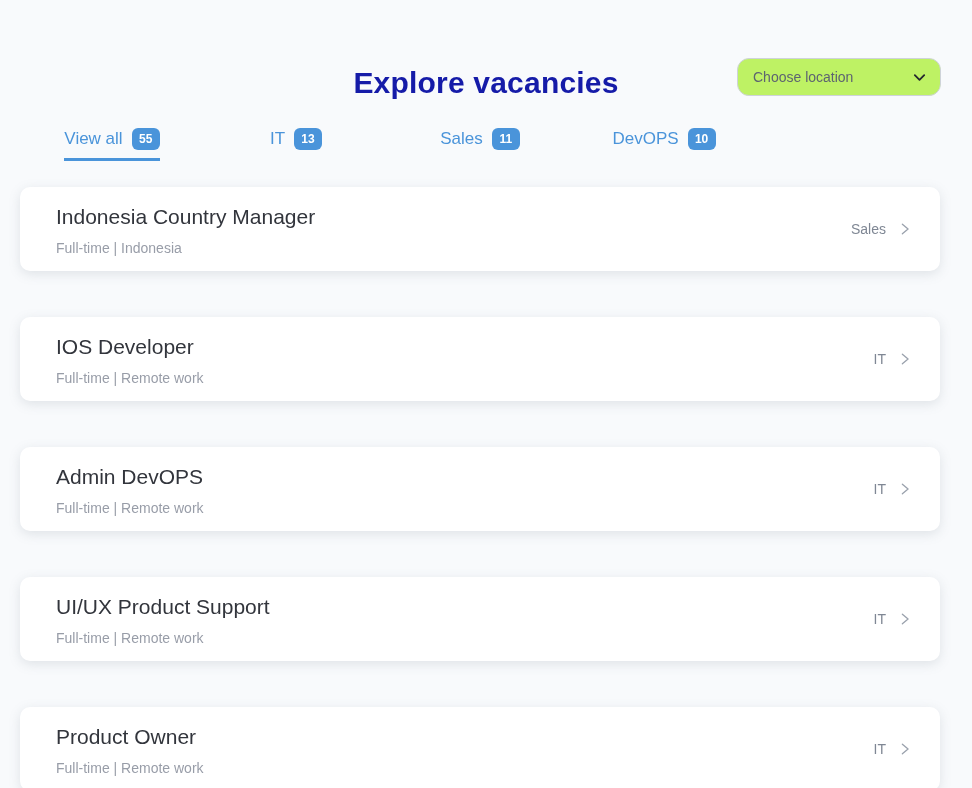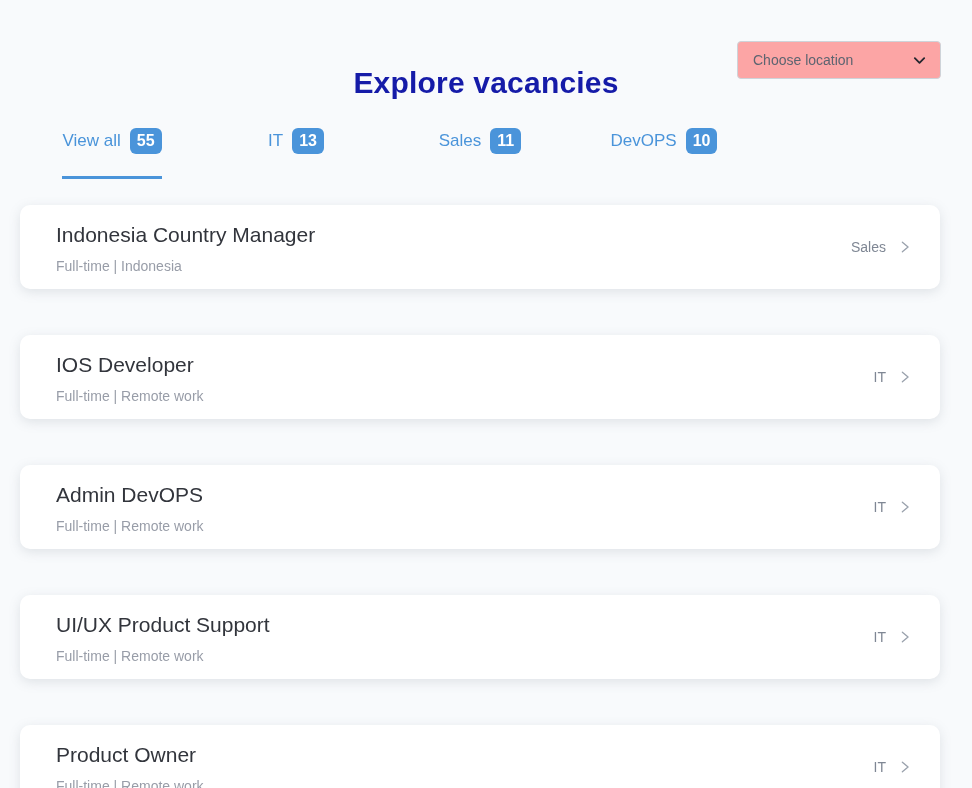--- a/index.html
+++ b/index.html
@@ -15,27 +15,27 @@
   .header { position: relative; padding-top: 66px; height: 78px; }
   .page-title {
     text-align: center;
     font-size: 30px;
     font-weight: 700;
     color: #151ba8;
     letter-spacing: 0.2px;
   }
   .location-dropdown {
     position: absolute;
-    top: 41px;
+    top: 58px;
     right: 31px;
     width: 204px;
     height: 38px;
-    background: #fca5a5;
+    background: #bef264;
     border: 1px solid #ced3d9;
-    border-radius: 4px;
+    border-radius: 12px;
     display: flex;
     align-items: center;
     justify-content: space-between;
     padding: 0 13px 0 15px;
     cursor: pointer;
   }
   .location-dropdown .dd-label {
     font-size: 14px;
     color: #5d6470;
   }
@@ -44,29 +44,29 @@
   .tabs {
     display: grid;
     grid-template-columns: repeat(5, 1fr);
     margin: 50px 32px 0 20px;
   }
   .tab { display: flex; justify-content: center; cursor: pointer; }
   .tab-inner {
     display: inline-flex;
     align-items: center;
     gap: 9px;
-    padding-bottom: 22px;
+    padding-bottom: 8px;
     border-bottom: 3px solid transparent;
   }
   .tab.active .tab-inner { border-bottom-color: #4a94da; }
   .tab-label { font-size: 17px; color: #4a94da; }
   .tab-badge {
     background: #4a94da;
     color: #ffffff;
-    font-size: 16px;
+    font-size: 12px;
     font-weight: 700;
     line-height: 1;
     padding: 5px 7px;
     border-radius: 6px;
     min-width: 28px;
     text-align: center;
   }
 
   
   .cards { margin: 26px 32px 0 20px; }

